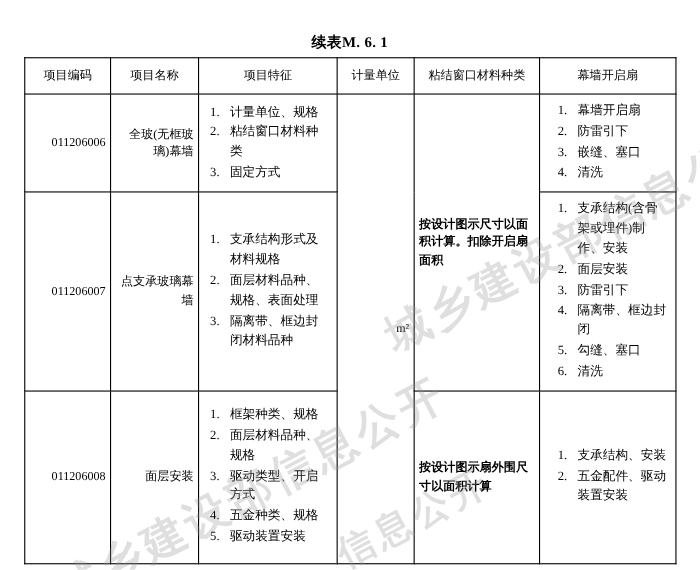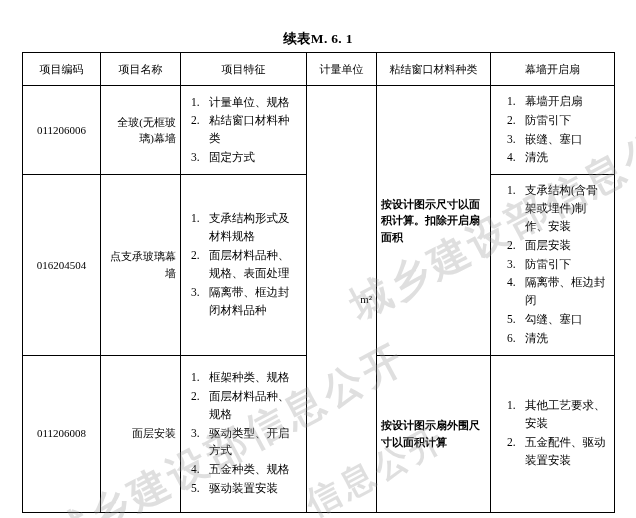--- a/index.html
+++ b/index.html
@@ -51,21 +51,21 @@
     text-align: center;
     font-weight: normal;
     font-size: 11.5px;
   }
   .c-code   { width: 78px; }
   .c-name   { width: 80px; }
   .c-feat   { width: 126px; }
   .c-unit   { width: 70px; }
   .c-rule   { width: 114px; }
   .c-work   { width: 124px; }
-  td.codecell { text-align: center; font-size: 11px; }
+  td.codecell { text-align: right; font-size: 11px; }
   td.namecell { text-align: right; font-size: 11.5px; }
   td.unitcell { text-align: right; font-size: 11.5px; }
   td.rulecell { text-align: left; font-size: 11.5px; font-weight: bold; padding-left: 12px; padding-right: 8px; margin-left: 32px; }
 
   ol.num {
     margin: 0;
     padding: 0;
     list-style: none;
     counter-reset: itm;
   }
@@ -162,21 +162,21 @@
               <li>幕墙开启扇</li>
               <li>防雷引下</li>
               <li>嵌缝、塞口</li>
               <li>清洗</li>
             </ol>
           </div>
         </td>
       </tr>
 
       <tr class="row2">
-        <td class="codecell">016204504</td>
+        <td class="codecell">011206007</td>
         <td class="namecell">点支承玻璃幕墙</td>
         <td>
           <div class="feat-wrap">
             <ol class="num">
               <li>支承结构形式及材料规格</li>
               <li>面层材料品种、规格、表面处理</li>
               <li>隔离带、框边封闭材料品种</li>
             </ol>
           </div>
         </td>
@@ -205,21 +205,21 @@
               <li>驱动类型、开启方式</li>
               <li>五金种类、规格</li>
               <li>驱动装置安装</li>
             </ol>
           </div>
         </td>
         <td class="rulecell">按设计图示扇外围尺寸以面积计算</td>
         <td>
           <div class="work-wrap">
             <ol class="num">
-              <li>其他工艺要求、安装</li>
+              <li>支承结构、安装</li>
               <li>五金配件、驱动装置安装</li>
             </ol>
           </div>
         </td>
       </tr>
 
     </tbody>
   </table>
 
   <div class="watermark">

